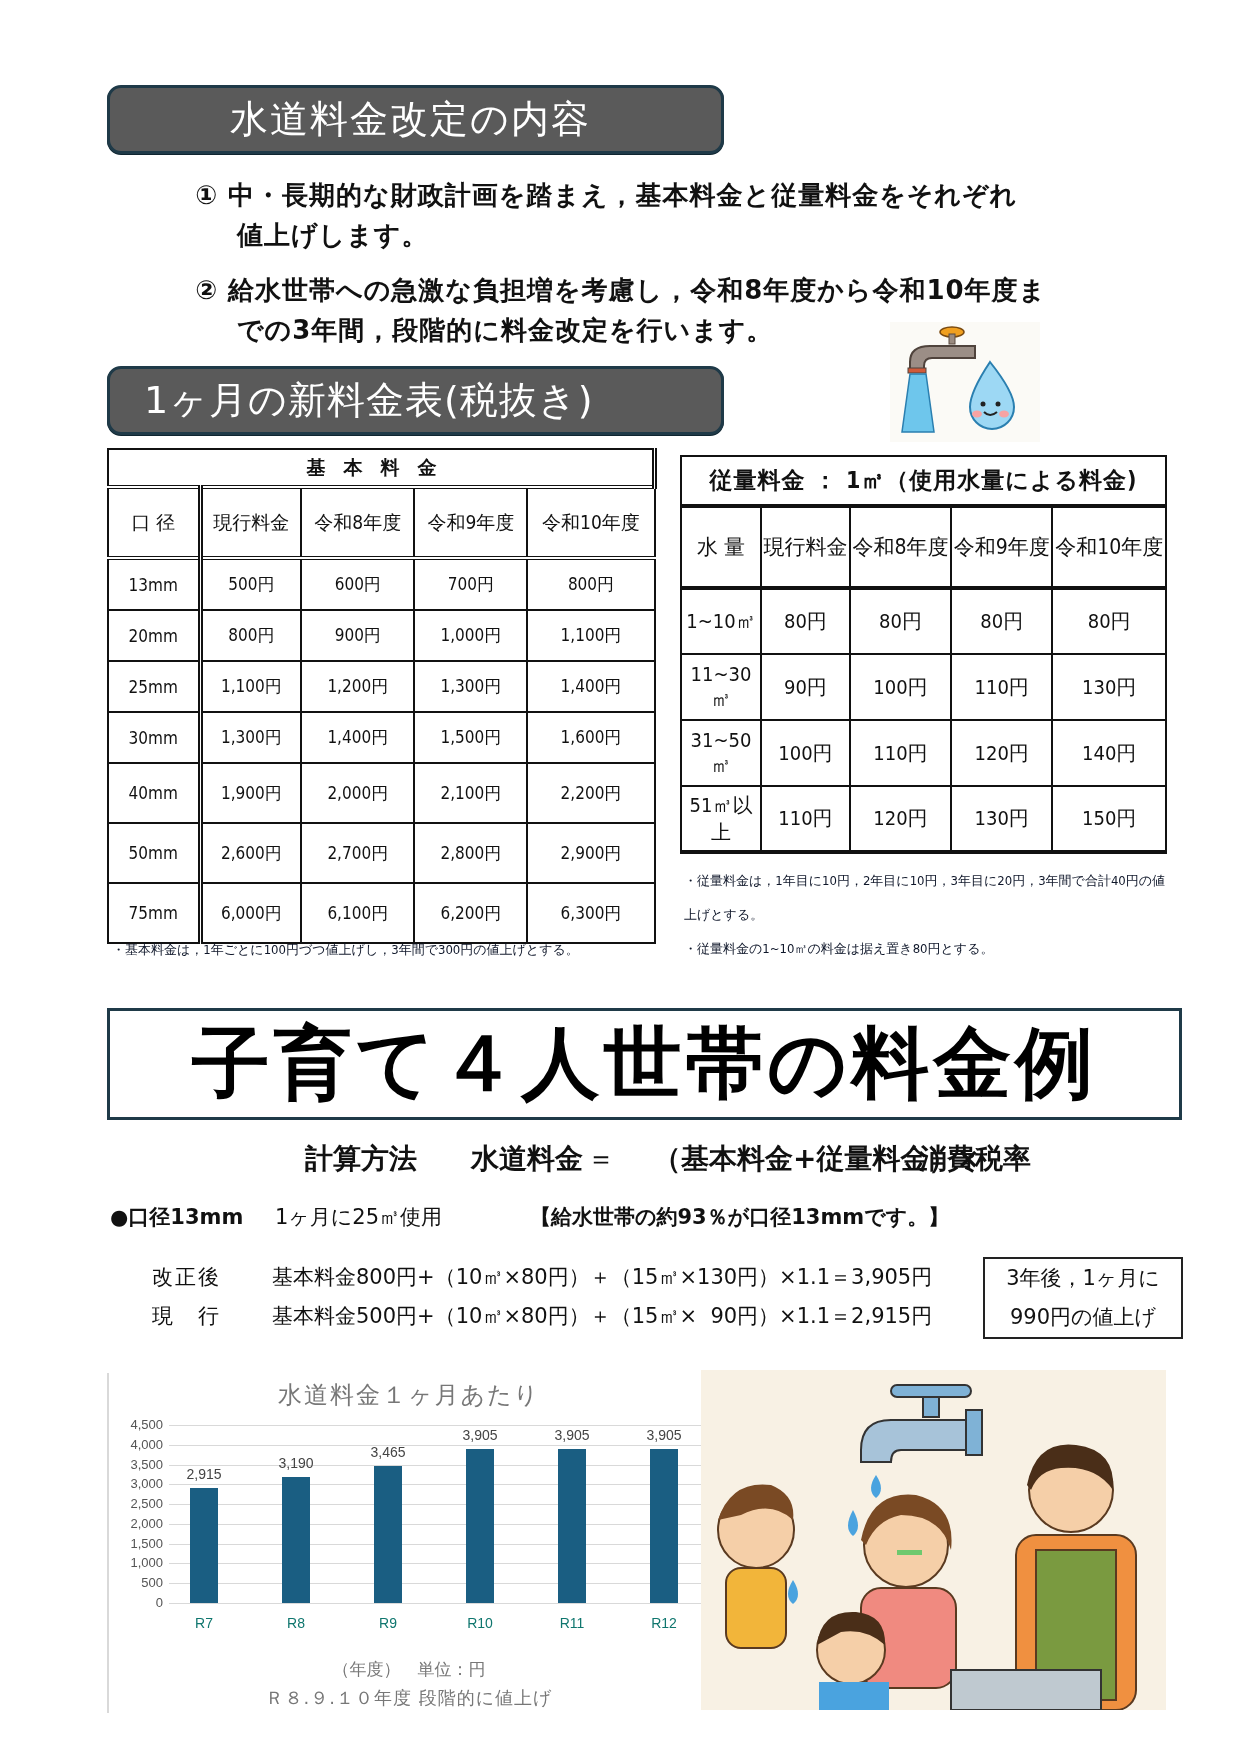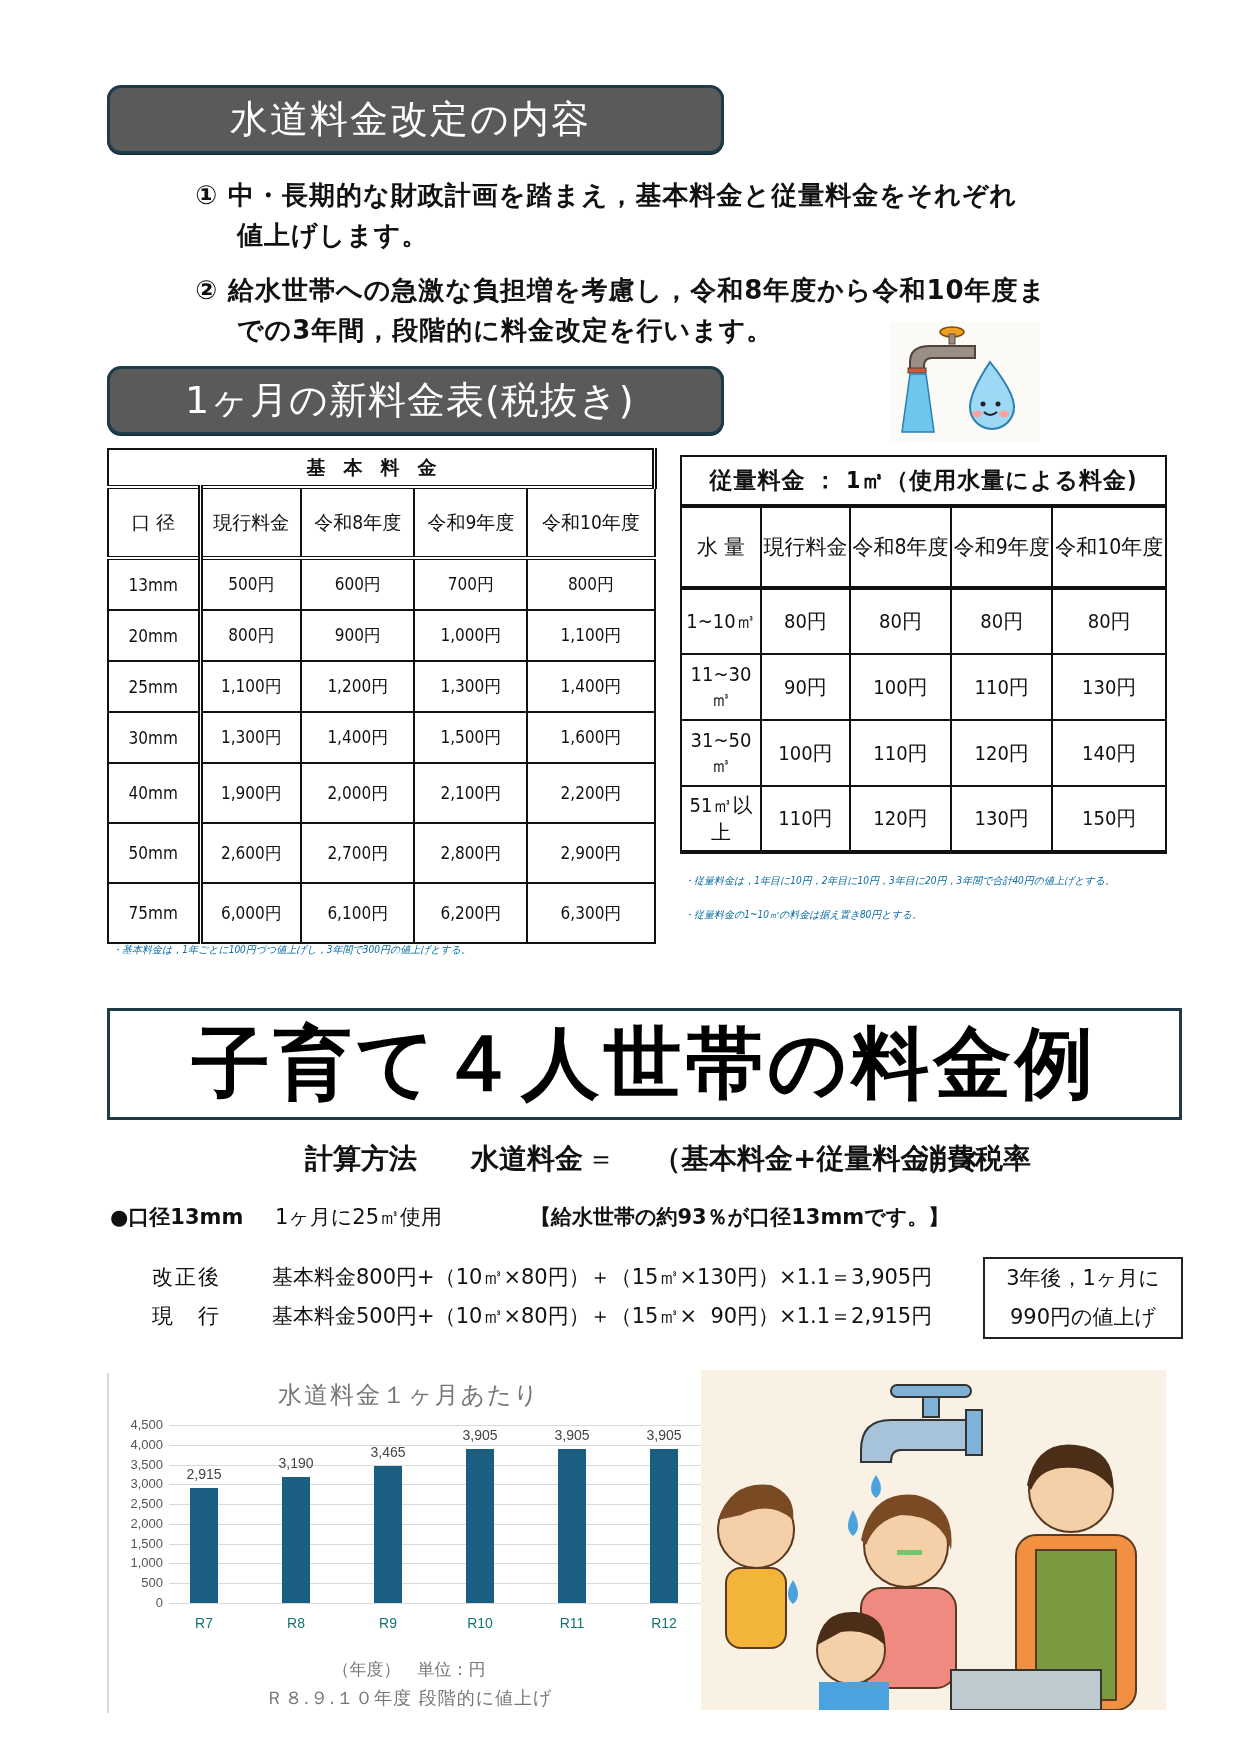--- a/index.html
+++ b/index.html
@@ -5,21 +5,21 @@
   * { box-sizing: border-box; margin: 0; padding: 0; }
   html, body { width: 1240px; height: 1755px; background: #ffffff; overflow: hidden; }
   body { position: relative; font-family: "DejaVu Sans", "Liberation Sans", sans-serif; color: #111; }
 
   .banner {
     position: absolute; background: #5a5a5a; border: 3px solid #1f3a48;
     border-radius: 14px; color: #fff; display: flex; align-items: center;
     box-shadow: 0 1px 0 #0f2530;
   }
   #banner1 { left: 107px; top: 85px; width: 617px; height: 69px; padding-left: 120px; font-size: 38px; letter-spacing: 2px; }
-  #banner2 { left: 107px; top: 366px; width: 617px; height: 69px; padding-left: 75px; font-size: 38px; letter-spacing: 1px; }
+  #banner2 { left: 107px; top: 366px; width: 617px; height: 69px; padding-left: 34px; font-size: 38px; letter-spacing: 1px; }
 
   .intro { position: absolute; left: 195px; font-size: 26px; font-weight: bold; line-height: 40px; letter-spacing: 1px; }
   #intro1 { top: 175px; }
   #intro2 { top: 270px; }
   .intro .cont { padding-left: 42px; display: block; }
 
   
   #faucet { position: absolute; left: 890px; top: 322px; width: 150px; height: 120px; background: #fbfaf6; }
 
   table { border-collapse: collapse; position: absolute; background: #fff; }
@@ -34,21 +34,21 @@
   #basic-table .first-data { border-top: 4px double #111; }
 
   #usage-table { left: 680px; top: 455px; width: 487px; font-family: "DejaVu Sans Condensed", "DejaVu Sans", sans-serif; }
   #usage-table .title-row th { height: 50px; font-weight: bold; font-size: 23px; letter-spacing: 1px; }
   #usage-table .hdr th { height: 82px; font-size: 21px; border-top: 4px solid #111; }
   #usage-table td { height: 66px; font-size: 20px; }
   #usage-table tr.first-data td { border-top: 4px solid #111; }
   #usage-table tr:last-child td { border-bottom: 4px solid #111; }
   #usage-table td:first-child, #usage-table th:first-child { width: 80px; }
 
-  .note { position: absolute; font-size: 10px; line-height: 34px; color: #0369a1; font-family: "DejaVu Sans Condensed", "DejaVu Sans", sans-serif; font-style: italic; }
+  .note { position: absolute; font-size: 13px; line-height: 34px; color: #0f172a; font-family: "DejaVu Sans Condensed", "DejaVu Sans", sans-serif; }
   #note-basic { left: 112px; top: 936px; width: 540px; line-height: 28px; }
   #note-usage { left: 684px; top: 864px; width: 485px; }
 
   #example-title {
     position: absolute; left: 107px; top: 1008px; width: 1075px; height: 112px;
     border: 3px solid #1f3a48; display: flex; align-items: center; justify-content: center;
     font-size: 78px; font-weight: bold; letter-spacing: 4px; color: #000;
   }
 
   #formula { position: absolute; top: 1140px; left: 305px; font-size: 28px; font-weight: bold; white-space: pre; display: flex; gap: 6px; }

